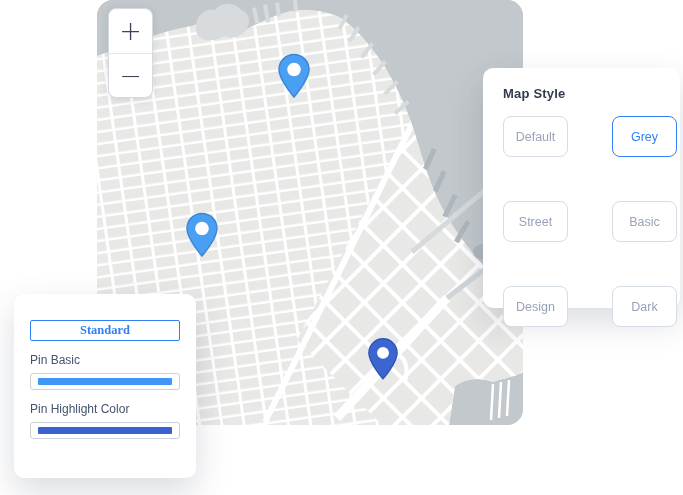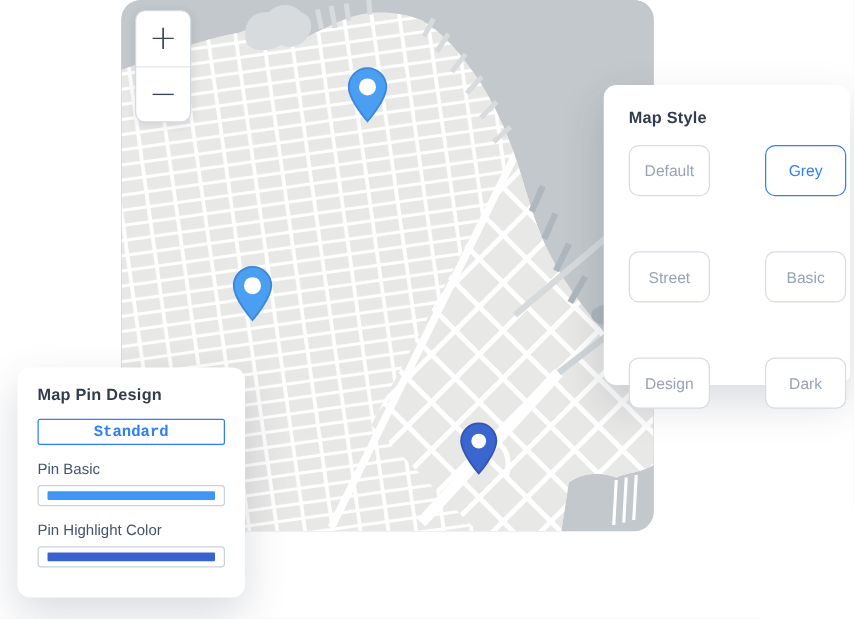--- a/index.html
+++ b/index.html
@@ -52,21 +52,21 @@
     border:1px solid #d6dce3;border-radius:8px;background:#fff;
     font-family:inherit;font-size:12.5px;color:#99a3b7;
     display:flex;align-items:center;justify-content:center;cursor:pointer;padding:0;
   }
   .style-btn.selected{border:1.5px solid #2f80f7;color:#2f80f7;}
   
   .pin-panel{left:14px;top:294px;width:182px;height:184px;padding:14px 16px 0 16px;}
   .tabbar{margin-top:12px;display:flex;height:21px;}
   .tab{
     flex:1;display:flex;align-items:center;justify-content:center;
-    font-family:Liberation Mono, monospace;font-size:12.5px;cursor:pointer;border-radius:2px;padding:8px;
+    font-family:Liberation Serif, serif;font-size:12.5px;cursor:pointer;border-radius:2px;padding:8px;
   }
   .tab.selected{background:#fff;border:1px solid #2f80f7;color:#2f80f7;font-weight:700;}
   .tab.unselected{background:#e8ebee;border:1px solid #e8ebee;color:#a9b2c0;}
   .field-label{margin-top:12px;font-size:12px;color:#44536e;}
   .color-input{
     margin-top:6px;height:17px;border:1px solid #c9d2db;border-radius:3px;
     background:#fff;box-sizing:border-box;padding:4px 7px;cursor:pointer;
   }
   .color-bar{height:7px;border-radius:1px;}
 </style>
@@ -173,21 +173,20 @@
     <button class="style-btn">Default</button>
     <button class="style-btn selected">Grey</button>
     <button class="style-btn">Street</button>
     <button class="style-btn">Basic</button>
     <button class="style-btn">Design</button>
     <button class="style-btn">Dark</button>
   </div>
 </div>
 
 <div class="panel pin-panel">
-  <div class="panel-title">Map Pin Design</div>
   <div class="tabbar">
     <button class="tab selected">Standard</button>
   </div>
   <div class="field-label">Pin Basic</div>
   <div class="color-input">
     <div class="color-bar" style="background: rgb(63, 150, 244);"></div>
   </div>
   <div class="field-label">Pin Highlight Color</div>
   <div class="color-input">
     <div class="color-bar" style="background: rgb(58, 98, 206);"></div>

